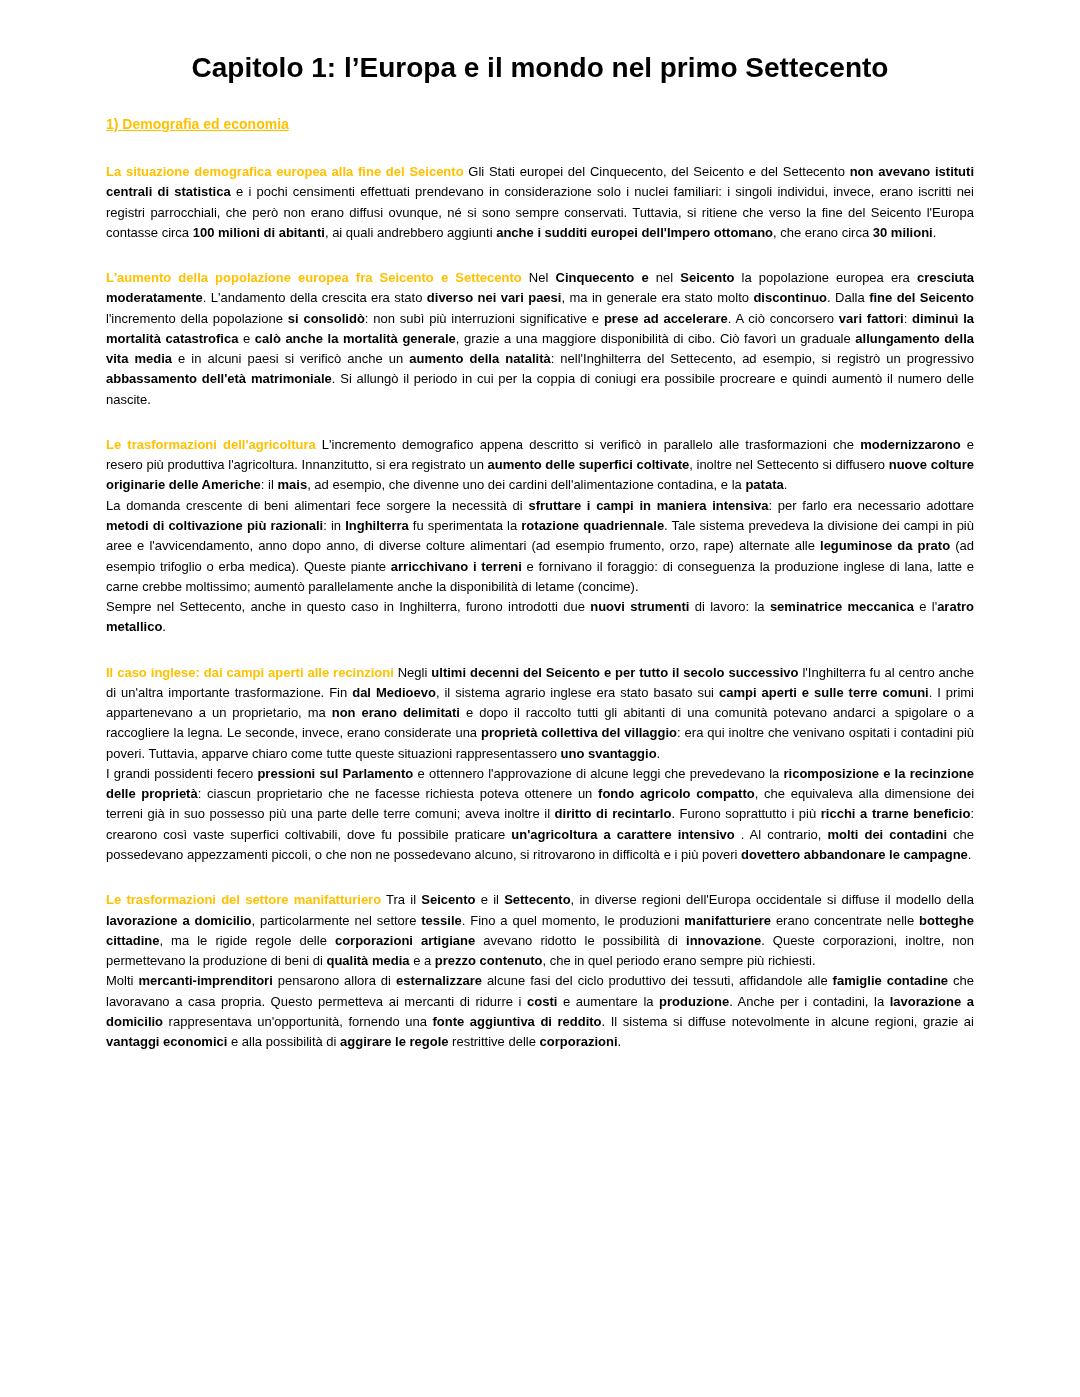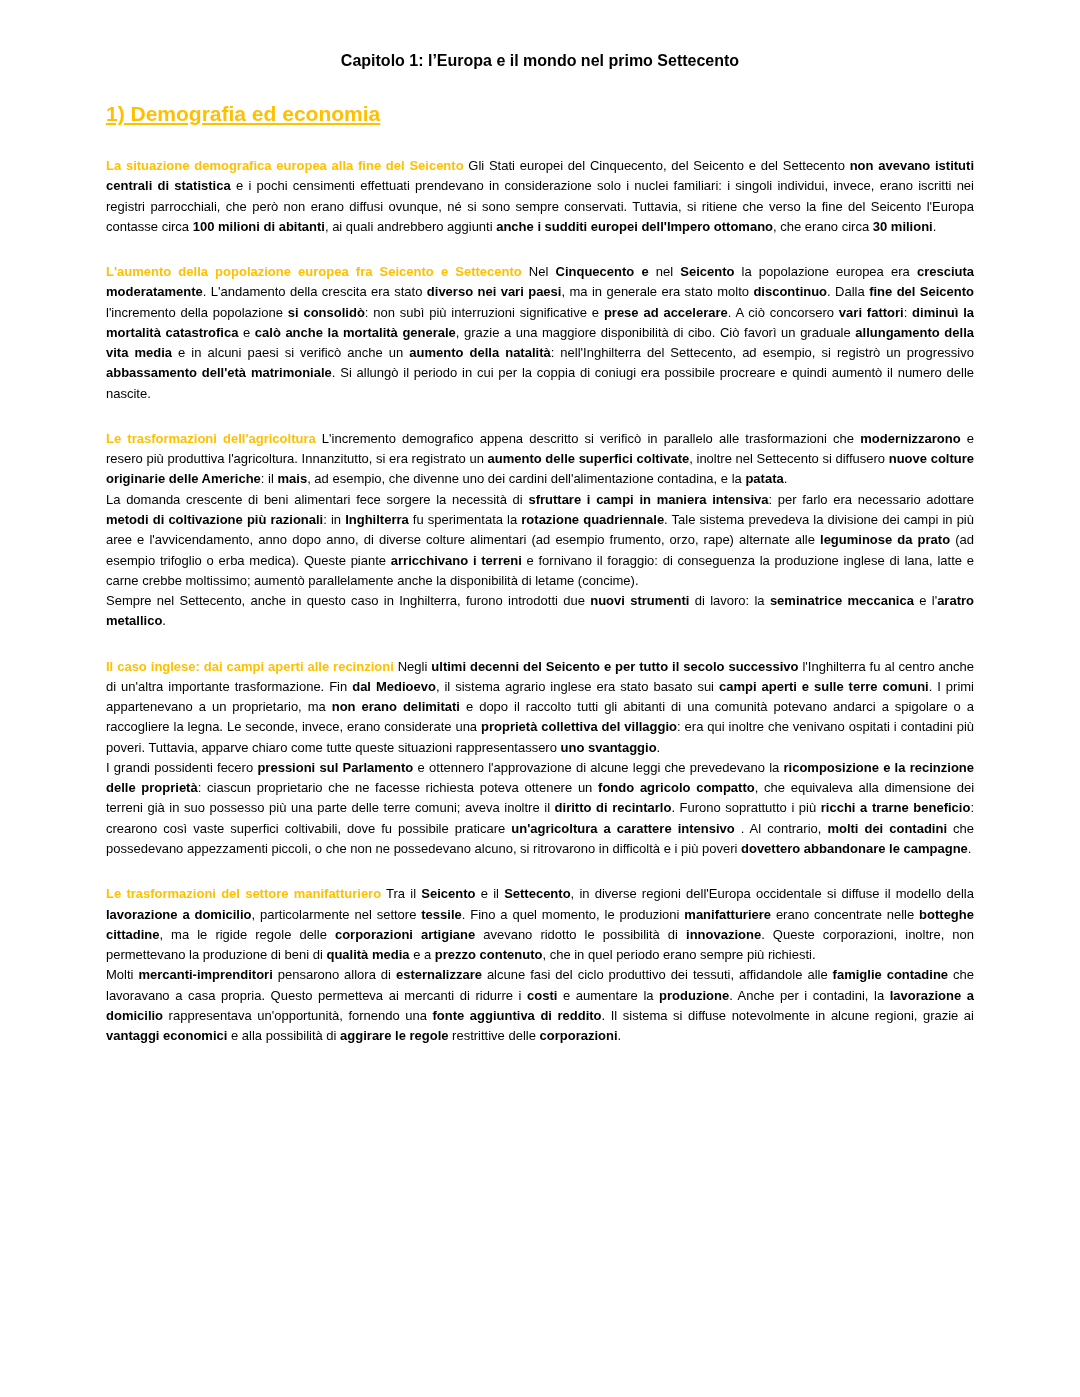--- a/index.html
+++ b/index.html
@@ -11,29 +11,29 @@
     color: #000000;
   }
   .page {
     width: 1080px;
     min-height: 1397px;
     padding: 52px 106px 40px 106px;
     background: #ffffff;
   }
   .doc-title {
     text-align: center;
-    font-size: 16px;
+    font-size: 28px;
     font-weight: bold;
     color: #000000;
     margin-bottom: 32px;
   }
   .section-heading {
     color: var(--accent, #FFC000);
     font-weight: bold;
-    font-size: 21px;
+    font-size: 14px;
     text-decoration: underline;
     margin-bottom: 30px;
   }
   .para {
     font-size: 13px;
     line-height: 1.56;
     text-align: justify;
     color: #000000;
     margin-bottom: 25px;
   }

